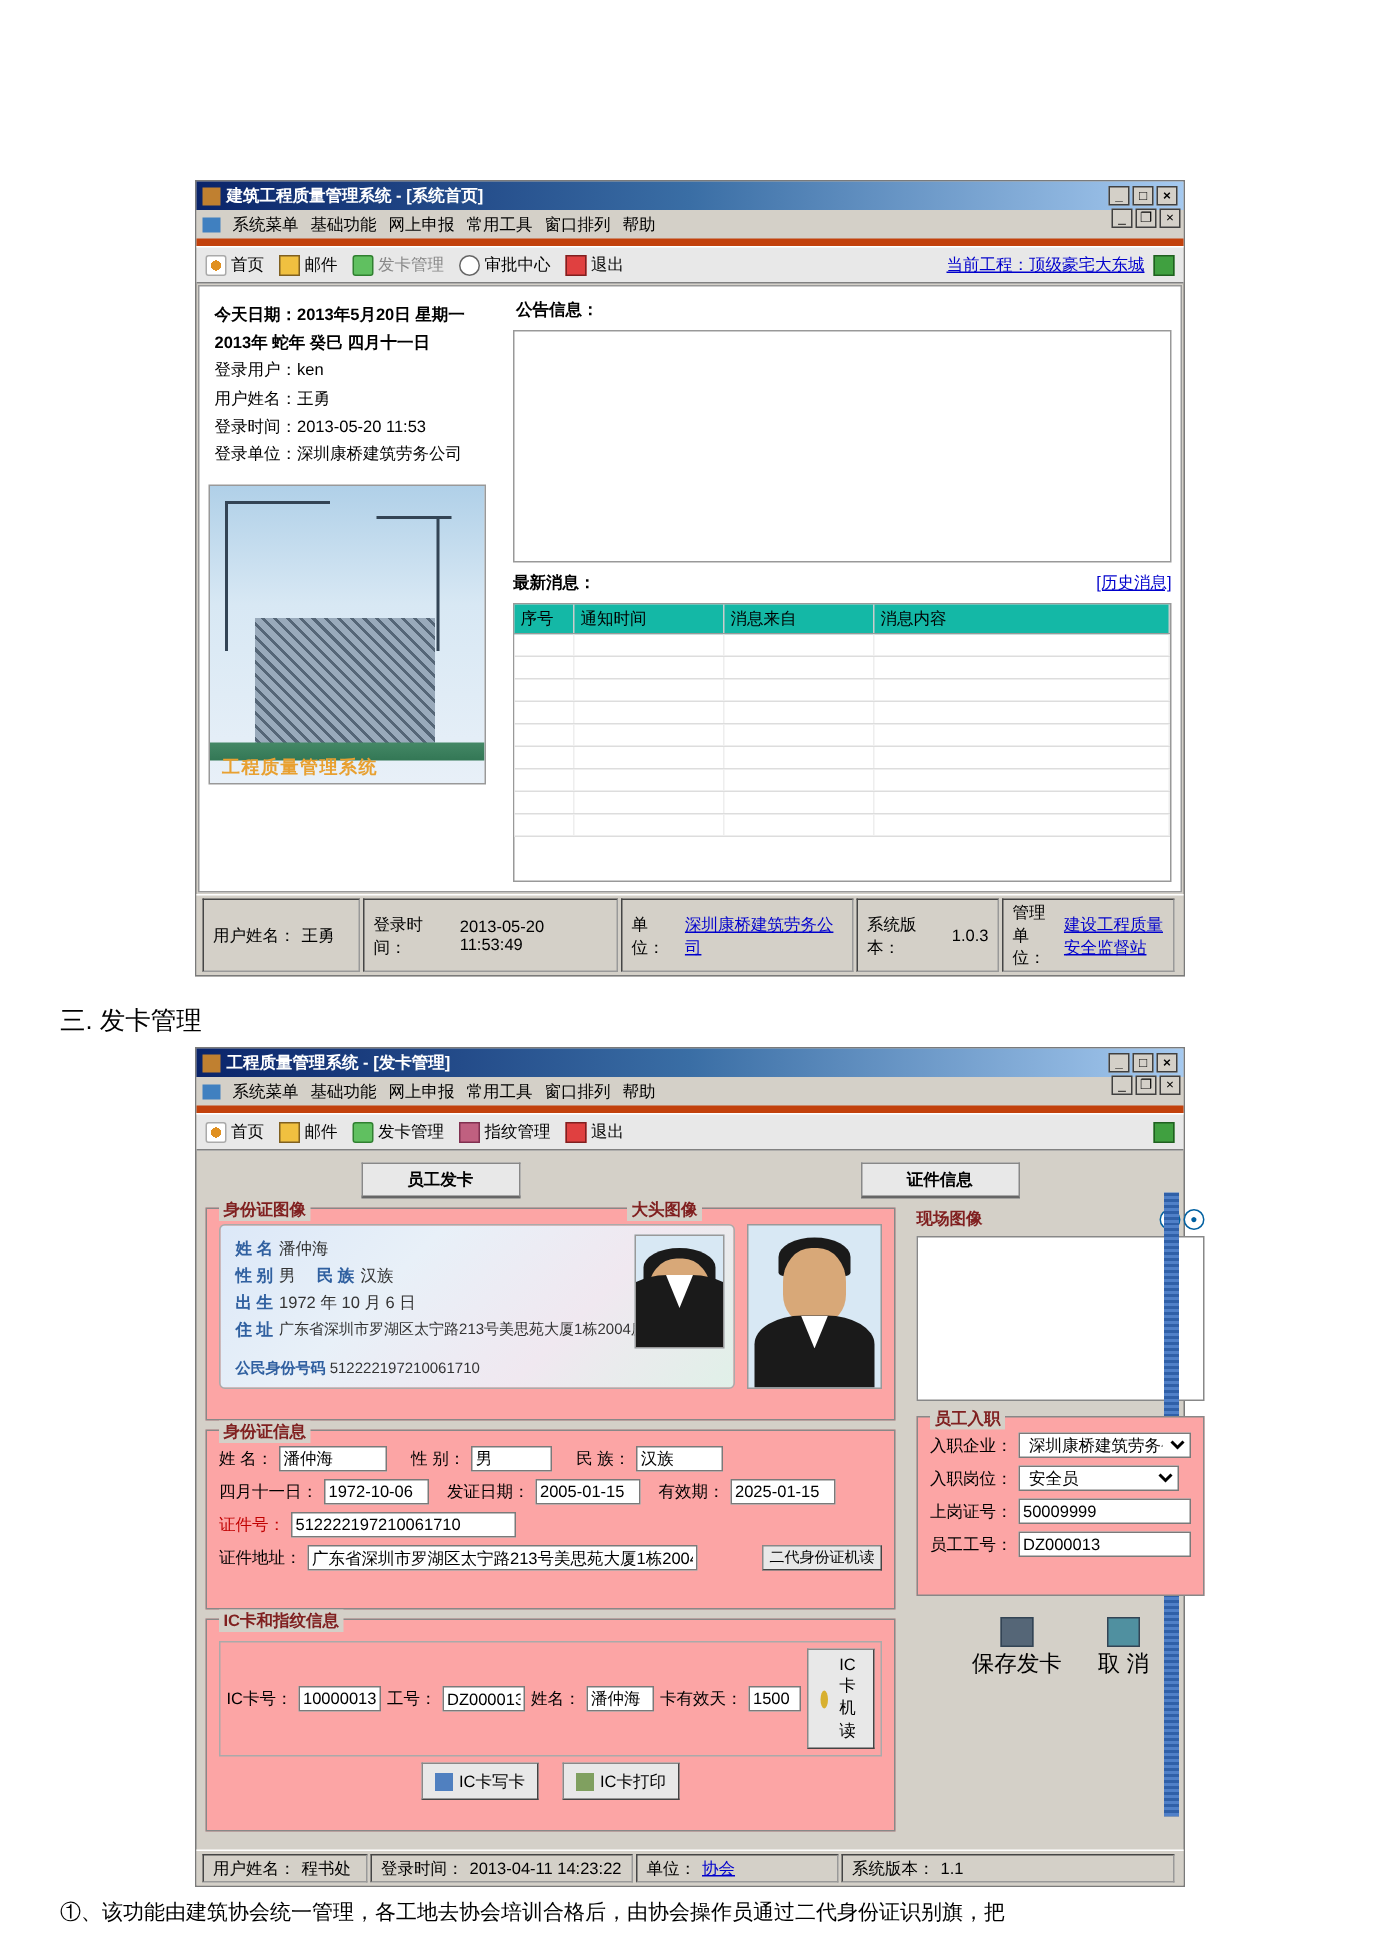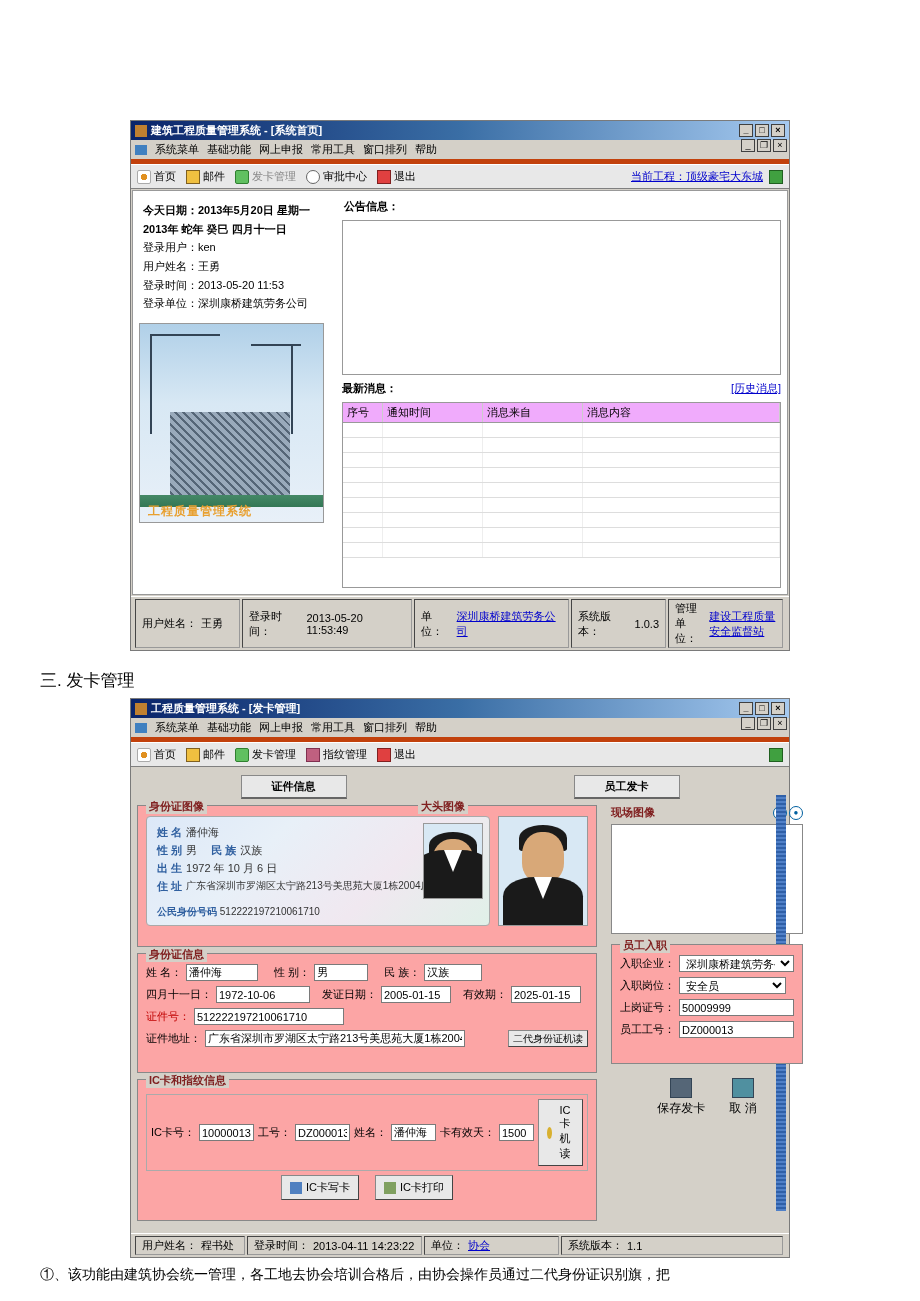--- a/index.html
+++ b/index.html
@@ -40,21 +40,21 @@
 .crane2::before{content:"";position:absolute;top:0;left:-40px;width:50px;height:2px;background:#345}
 .bldg{position:absolute;bottom:20px;left:30px;width:120px;height:90px;background:repeating-linear-gradient(45deg,#567,#567 2px,#9ab 2px,#9ab 6px)}
 .trees{position:absolute;bottom:15px;left:0;right:0;height:12px;background:linear-gradient(to top,#375,#486)}
 .imgtxt{position:absolute;bottom:2px;left:8px;color:#e8a030;font-size:12px;font-weight:bold;letter-spacing:1px}
 .rightpanel{flex:1;display:flex;flex-direction:column;gap:4px}
 .sect-label{font-size:11px;font-weight:bold;padding:2px}
 .msgbox{border:1px solid #999;background:#fff;flex:0 0 155px}
 .newsbar{display:flex;align-items:center;font-size:11px;padding:2px 0}
 .newsbar .link{margin-left:auto}
 .grid{border:1px solid #999;flex:1;font-size:11px}
-.gridhead{display:flex;background:#f0abfc;border-bottom:1px solid #999}
+.gridhead{display:flex;background:#14b8a6;border-bottom:1px solid #999}
 .gridhead div{border-right:1px solid #ccc;padding:2px 4px}
 .gh1{width:40px}.gh2{width:100px}.gh3{width:100px}.gh4{flex:1}
 .gridbody{background:#fff}
 .gridrow{display:flex;border-bottom:1px solid #ddd;height:15px}
 .gridrow div{border-right:1px solid #eee;padding:1px 4px}
 .statusbar{background:#d4d0c8;border-top:1px solid #fff;display:flex;font-size:11px;padding:2px 4px}
 .sb-cell{border:1px inset #999;padding:1px 6px;margin-right:2px;display:flex;align-items:center;gap:4px}
 .sb-link{color:#0000cc;text-decoration:underline}
 .section-title{font-size:17px;margin:18px 0 6px 20px}
 .content2{background:#d4d0c8;margin:2px;padding:4px;min-height:440px;position:relative}
@@ -82,21 +82,21 @@
 .formrow label{white-space:nowrap}
 .formrow input,.formrow select{border:1px solid #7a7a7a;font-size:11px;padding:1px 2px;height:17px;background:#fff}
 .btn{background:#e8e8e8;border:1px solid #888;border-right-color:#444;border-bottom-color:#444;font-size:11px;padding:4px 8px;cursor:pointer;display:inline-flex;align-items:center;gap:4px}
 .btn-ic{width:12px;height:12px;display:inline-block}
 .scenehdr{display:flex;align-items:center;font-size:11px;font-weight:bold;color:#802020;gap:6px}
 .scenehdr .ctrls{margin-left:auto;display:flex;gap:2px}
 .playbtn{width:14px;height:14px;border:1px solid #0060a0;border-radius:50%;background:#fff;font-size:8px;color:#0060a0;line-height:12px;text-align:center}
 .scenebox{border:1px solid #888;background:#fff;height:110px;margin-top:4px}
 .icbtns{display:flex;gap:16px;justify-content:center;margin-top:4px}
 .savebtns{display:flex;gap:24px;justify-content:center;margin-top:14px}
-.vbtn{text-align:right;font-size:12px;cursor:pointer}
+.vbtn{text-align:right;font-size:15px;cursor:pointer}
 .vbtn .vicon{width:22px;height:20px;margin:0 auto 2px;background:#567;border:1px solid #345}
 .vbtn.cancel .vicon{background:#5090a0}
 .sidebar-r{position:absolute;right:1px;top:26px;bottom:20px;width:10px;background:repeating-linear-gradient(to bottom,#3060a8 0,#3060a8 2px,#5080c8 2px,#5080c8 4px)}
 .top-spacer{height:120px}
 </style>
 </head>
 <body>
 
 <div class="top-spacer"></div>
 <div class="page-wrap">
@@ -314,24 +314,24 @@
           <span>退出</span>
         </span>
     <span class="tb-right">
           <span class="icon i-net"></span>
         </span>
   </div>
   <div class="content2">
     <div class="sidebar-r"></div>
     <div class="tabrow">
       <div class="tabcol">
+            <div class="tabbtn">员工发卡</div>
+          </div>
+      <div class="tabcol">
             <div class="tabbtn">证件信息</div>
-          </div>
-      <div class="tabcol">
-            <div class="tabbtn">员工发卡</div>
           </div>
     </div>
     <div class="mainrow">
       <div class="leftcol">
         <div class="grp">
           <div class="grp-title">身份证图像</div>
           <div style="display:flex;align-items:flex-start;gap:30px">
             <div style="position:absolute;left:280px;top:-7px;background:#d4d0c8;font-size:11px;font-weight:bold;color:#802020;padding:0 3px">大头图像</div>
           </div>
           <div class="idrow">
@@ -370,21 +370,21 @@
           <div class="formrow">
             <label>姓 名：</label>
                 <input style="width: 72px;" value="潘仲海">
             <label style="margin-left:12px">性 别：</label>
                 <input style="width: 54px;" value="男">
             <label style="margin-left:12px">民 族：</label>
                 <input style="width: 58px;" value="汉族">
           </div>
           <div class="formrow">
             <label>四月十一日：</label>
-                <input style="width: 94px;" value="1972-10-06">
+                <input style="width: 70px;" value="1972-10-06">
             <label style="margin-left:8px">发证日期：</label>
                 <input style="width: 70px;" value="2005-01-15">
             <label style="margin-left:8px">有效期：</label>
                 <input style="width: 70px;" value="2025-01-15">
           </div>
           <div class="formrow">
             <label style="color:#c00000">证件号：</label>
                 <input style="width: 150px;" value="512222197210061710">
           </div>
           <div class="formrow">

